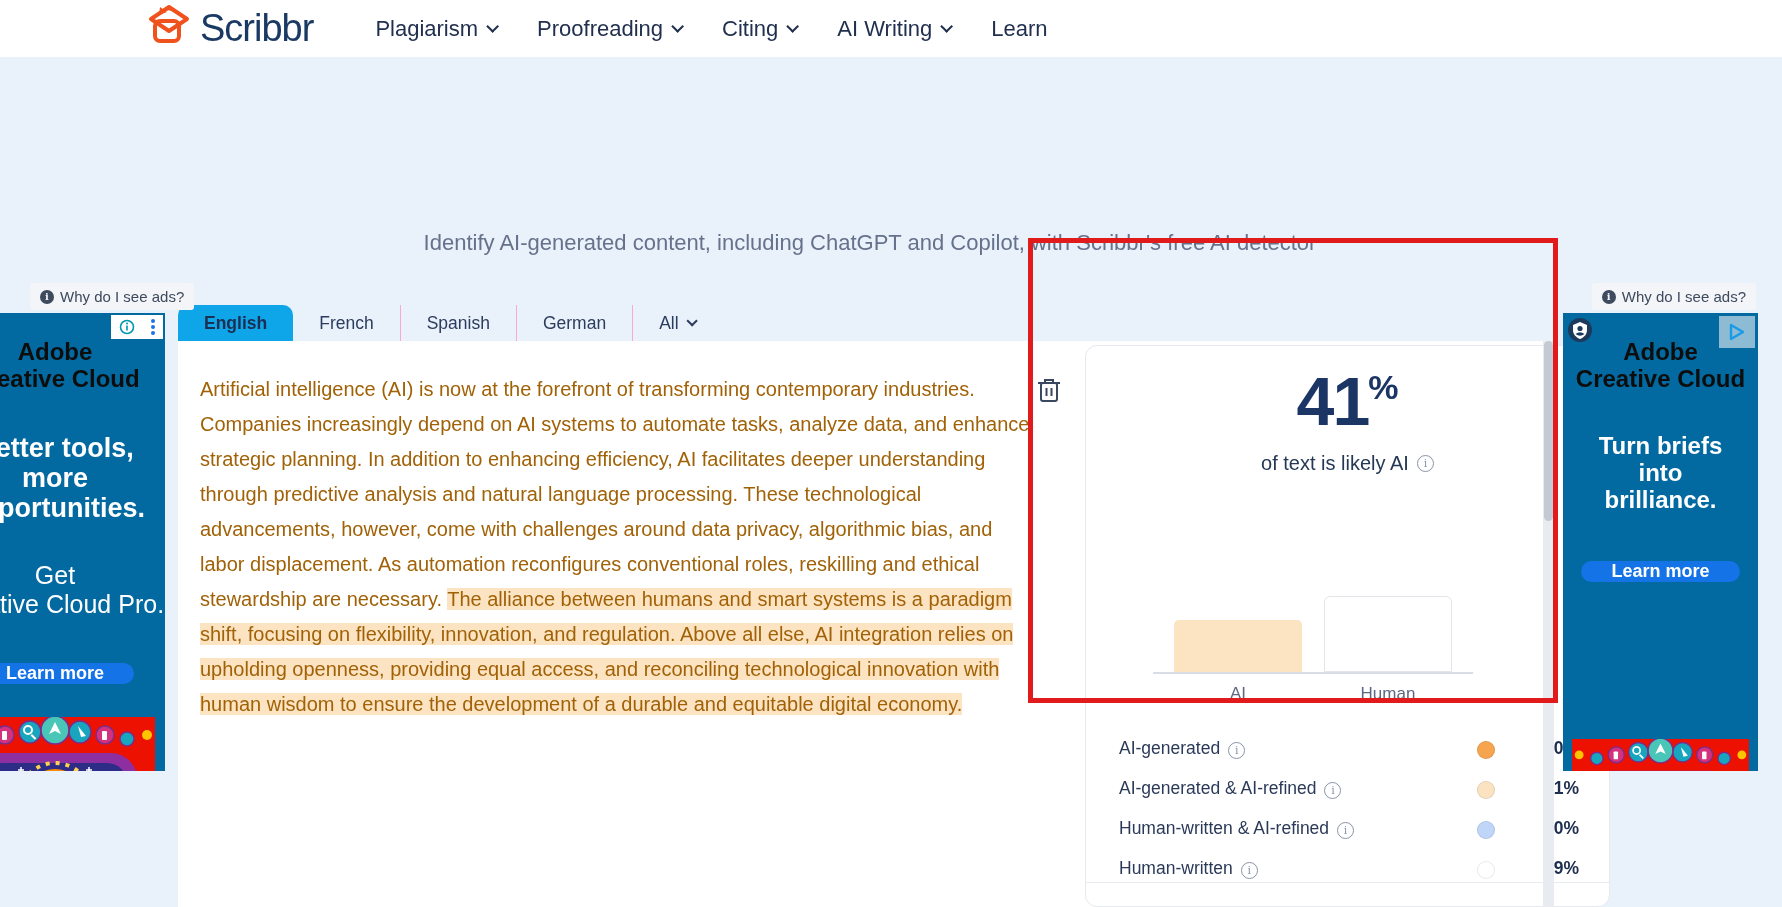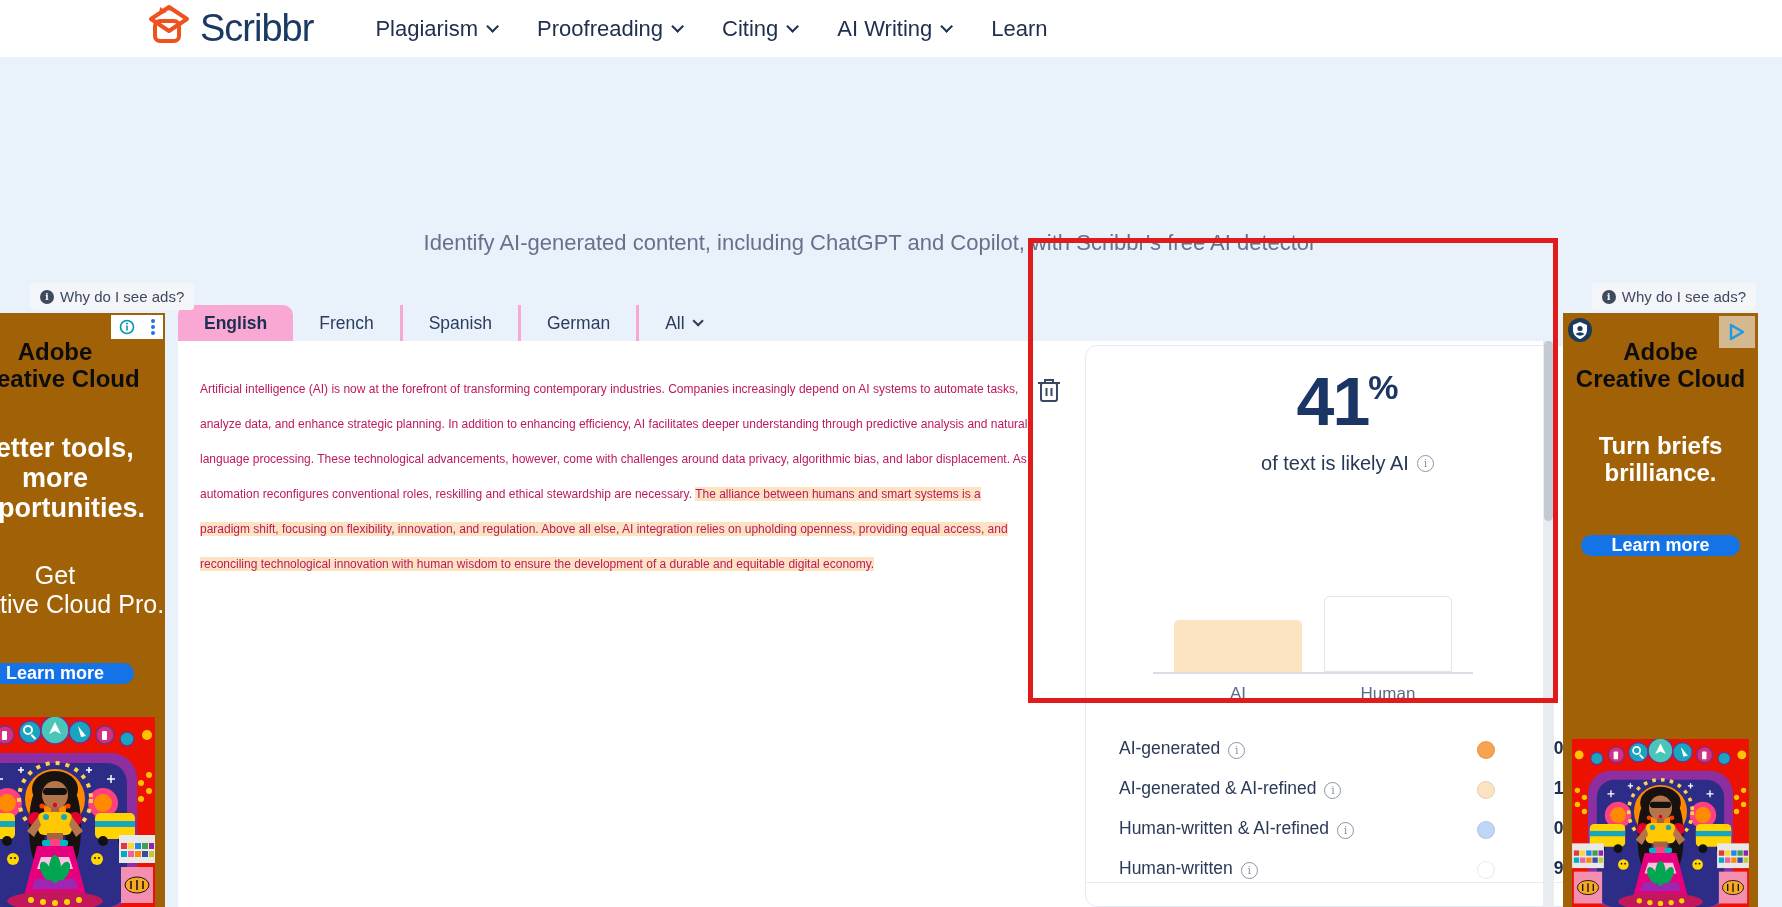--- a/index.html
+++ b/index.html
@@ -18,21 +18,21 @@
   .hero-bg { position:absolute; left:0; top:57px; width:1782px; height:850px; background:#E9F1FA; z-index:0; }
   .page-title { position:absolute; left:0; top:118px; width:1740px; text-align:center; font-size:56px; font-weight:bold; color:#22396B; z-index:1; }
   .page-subtitle { position:absolute; left:0; top:230px; width:1740px; text-align:center; font-size:22px; color:#66718C; z-index:1; }
 
   
   .why-ads { position:absolute; top:283px; height:27px; background:#F3F5F8; border-radius:3px; display:flex; align-items:center; gap:6px; padding:0 10px; font-size:15px; color:#3E4A5E; z-index:4; cursor:pointer; }
   .why-ads.left { left:30px; } .why-ads.right { right:26px; }
   .info-filled { width:14px; height:14px; border-radius:50%; background:#3E4A5E; color:#F3F5F8; font-size:10px; font-weight:bold; display:flex; align-items:center; justify-content:center; font-family:"DejaVu Serif",serif; }
 
   
-  .ad { position:absolute; top:313px; height:594px; background:#a16207; overflow:hidden; z-index:3; cursor:pointer; }
+  .ad { position:absolute; top:313px; height:458px; background:#0369a1; overflow:hidden; z-index:3; cursor:pointer; }
   .ad.left { left:0; width:165px; }
   .ad.right { left:1563px; width:195px; }
   .ad-inner { position:absolute; top:0; text-align:center; }
   .ad.left .ad-inner { width:220px; left:-55px; height:594px; }
   .ad.right .ad-inner { width:195px; left:0; height:594px; }
   .ad-brand { margin-top:26px; font-size:24px; line-height:1.12; font-weight:bold; color:#0d0d0d; }
   .ad-headline { margin-top:40px; font-size:27px; line-height:1.12; font-weight:bold; color:#fff; }
   .ad.right .ad-headline { font-size:24px; }
   .ad-subline { margin-top:38px; font-size:25px; line-height:1.15; color:#fff; }
   .ad-cta { display:inline-block; margin-top:44px; background:#1473E6; color:#fff; font-weight:bold; font-size:18px; padding:0 30px; border-radius:24px; cursor:pointer; }
@@ -40,26 +40,26 @@
   .ad-illus { position:absolute; bottom:0; left:0; }
   .adchoices-l { position:absolute; top:2px; right:2px; width:52px; height:24px; background:#fff; display:flex; align-items:center; justify-content:space-around; z-index:2; cursor:pointer; }
   .dots3 { display:flex; flex-direction:column; gap:2px; }
   .dots3 i { width:4px; height:4px; border-radius:50%; background:#1A73E8; }
   .adchoices-r { position:absolute; top:3px; right:3px; width:36px; height:32px; background:rgba(255,255,255,0.55); display:flex; align-items:center; justify-content:center; z-index:2; cursor:pointer; }
   .shield { position:absolute; top:4px; left:4px; z-index:2; }
 
   
   .tabbar { position:absolute; left:178px; top:305px; height:36px; display:flex; z-index:2; }
   .tab { padding:0 26px; display:flex; align-items:center; gap:7px; font-size:17.5px; color:#2C3C5E; cursor:pointer; }
-  .tab.active { background:#f9a8d4; border-radius:10px 10px 0 0; font-weight:bold; color:#1C2F52; }
-  .tab.sep { border-left:3px solid #f9a8d4; }
+  .tab.active { background:#0ea5e9; border-radius:10px 10px 0 0; font-weight:bold; color:#1C2F52; }
+  .tab.sep { border-left:1px solid #f9a8d4; }
   .tab .chev { border-color:#2C3C5E; width:8px; height:8px; }
   .panel { position:absolute; left:178px; top:341px; width:1377px; height:566px; background:#fff; z-index:1; }
 
-  .essay { position:absolute; left:200px; top:372px; width:830px; font-size:12px; line-height:35px; color:#be185d; z-index:2; cursor:text; }
+  .essay { position:absolute; left:200px; top:372px; width:830px; font-size:20px; line-height:35px; color:#a16207; z-index:2; cursor:text; }
   .hl { background:#FCE4C3; }
 
   .trash { position:absolute; left:1036px; top:376px; z-index:2; cursor:pointer; }
 
   .result-card { position:absolute; left:1085px; top:345px; width:525px; height:562px; background:#fff; border:1px solid #E6E9EF; border-radius:12px; z-index:2; }
   .score { position:absolute; top:16px; left:0; width:100%; text-align:center; color:#1B3565; }
   .score .num { font-size:68px; font-weight:bold; letter-spacing:-2px; }
   .score .pct { font-size:34px; font-weight:bold; vertical-align:26px; }
   .caption { position:absolute; top:106px; left:0; width:100%; text-align:center; font-size:20px; color:#253956; display:flex; justify-content:center; align-items:center; gap:8px; }
   .provider { position:absolute; top:143px; left:0; width:100%; display:flex; justify-content:center; align-items:center; gap:7px; font-family:"DejaVu Serif",serif; font-size:19px; font-weight:bold; color:#2E9355; cursor:pointer; }
@@ -326,20 +326,21 @@
 </div>
 
 <div class="ad right">
   <div class="ad-inner">
     <div class="ad-brand">
       <div>Adobe</div>
           <div>Creative Cloud</div>
     </div>
     <div class="ad-headline">
       <div>Turn briefs</div>
+          <div>into</div>
           <div>brilliance.</div>
     </div>
     <div><div class="ad-cta">Learn more</div></div>
     <svg class="ad-illus" width="195" height="168" viewBox="0 0 200 190">
           <use href="#illus"></use>
         </svg>
   </div>
   <span class="shield">
     <svg width="26" height="26" viewBox="0 0 26 26">
           <circle cx="13" cy="13" r="12" fill="#1B3A5C"></circle>

